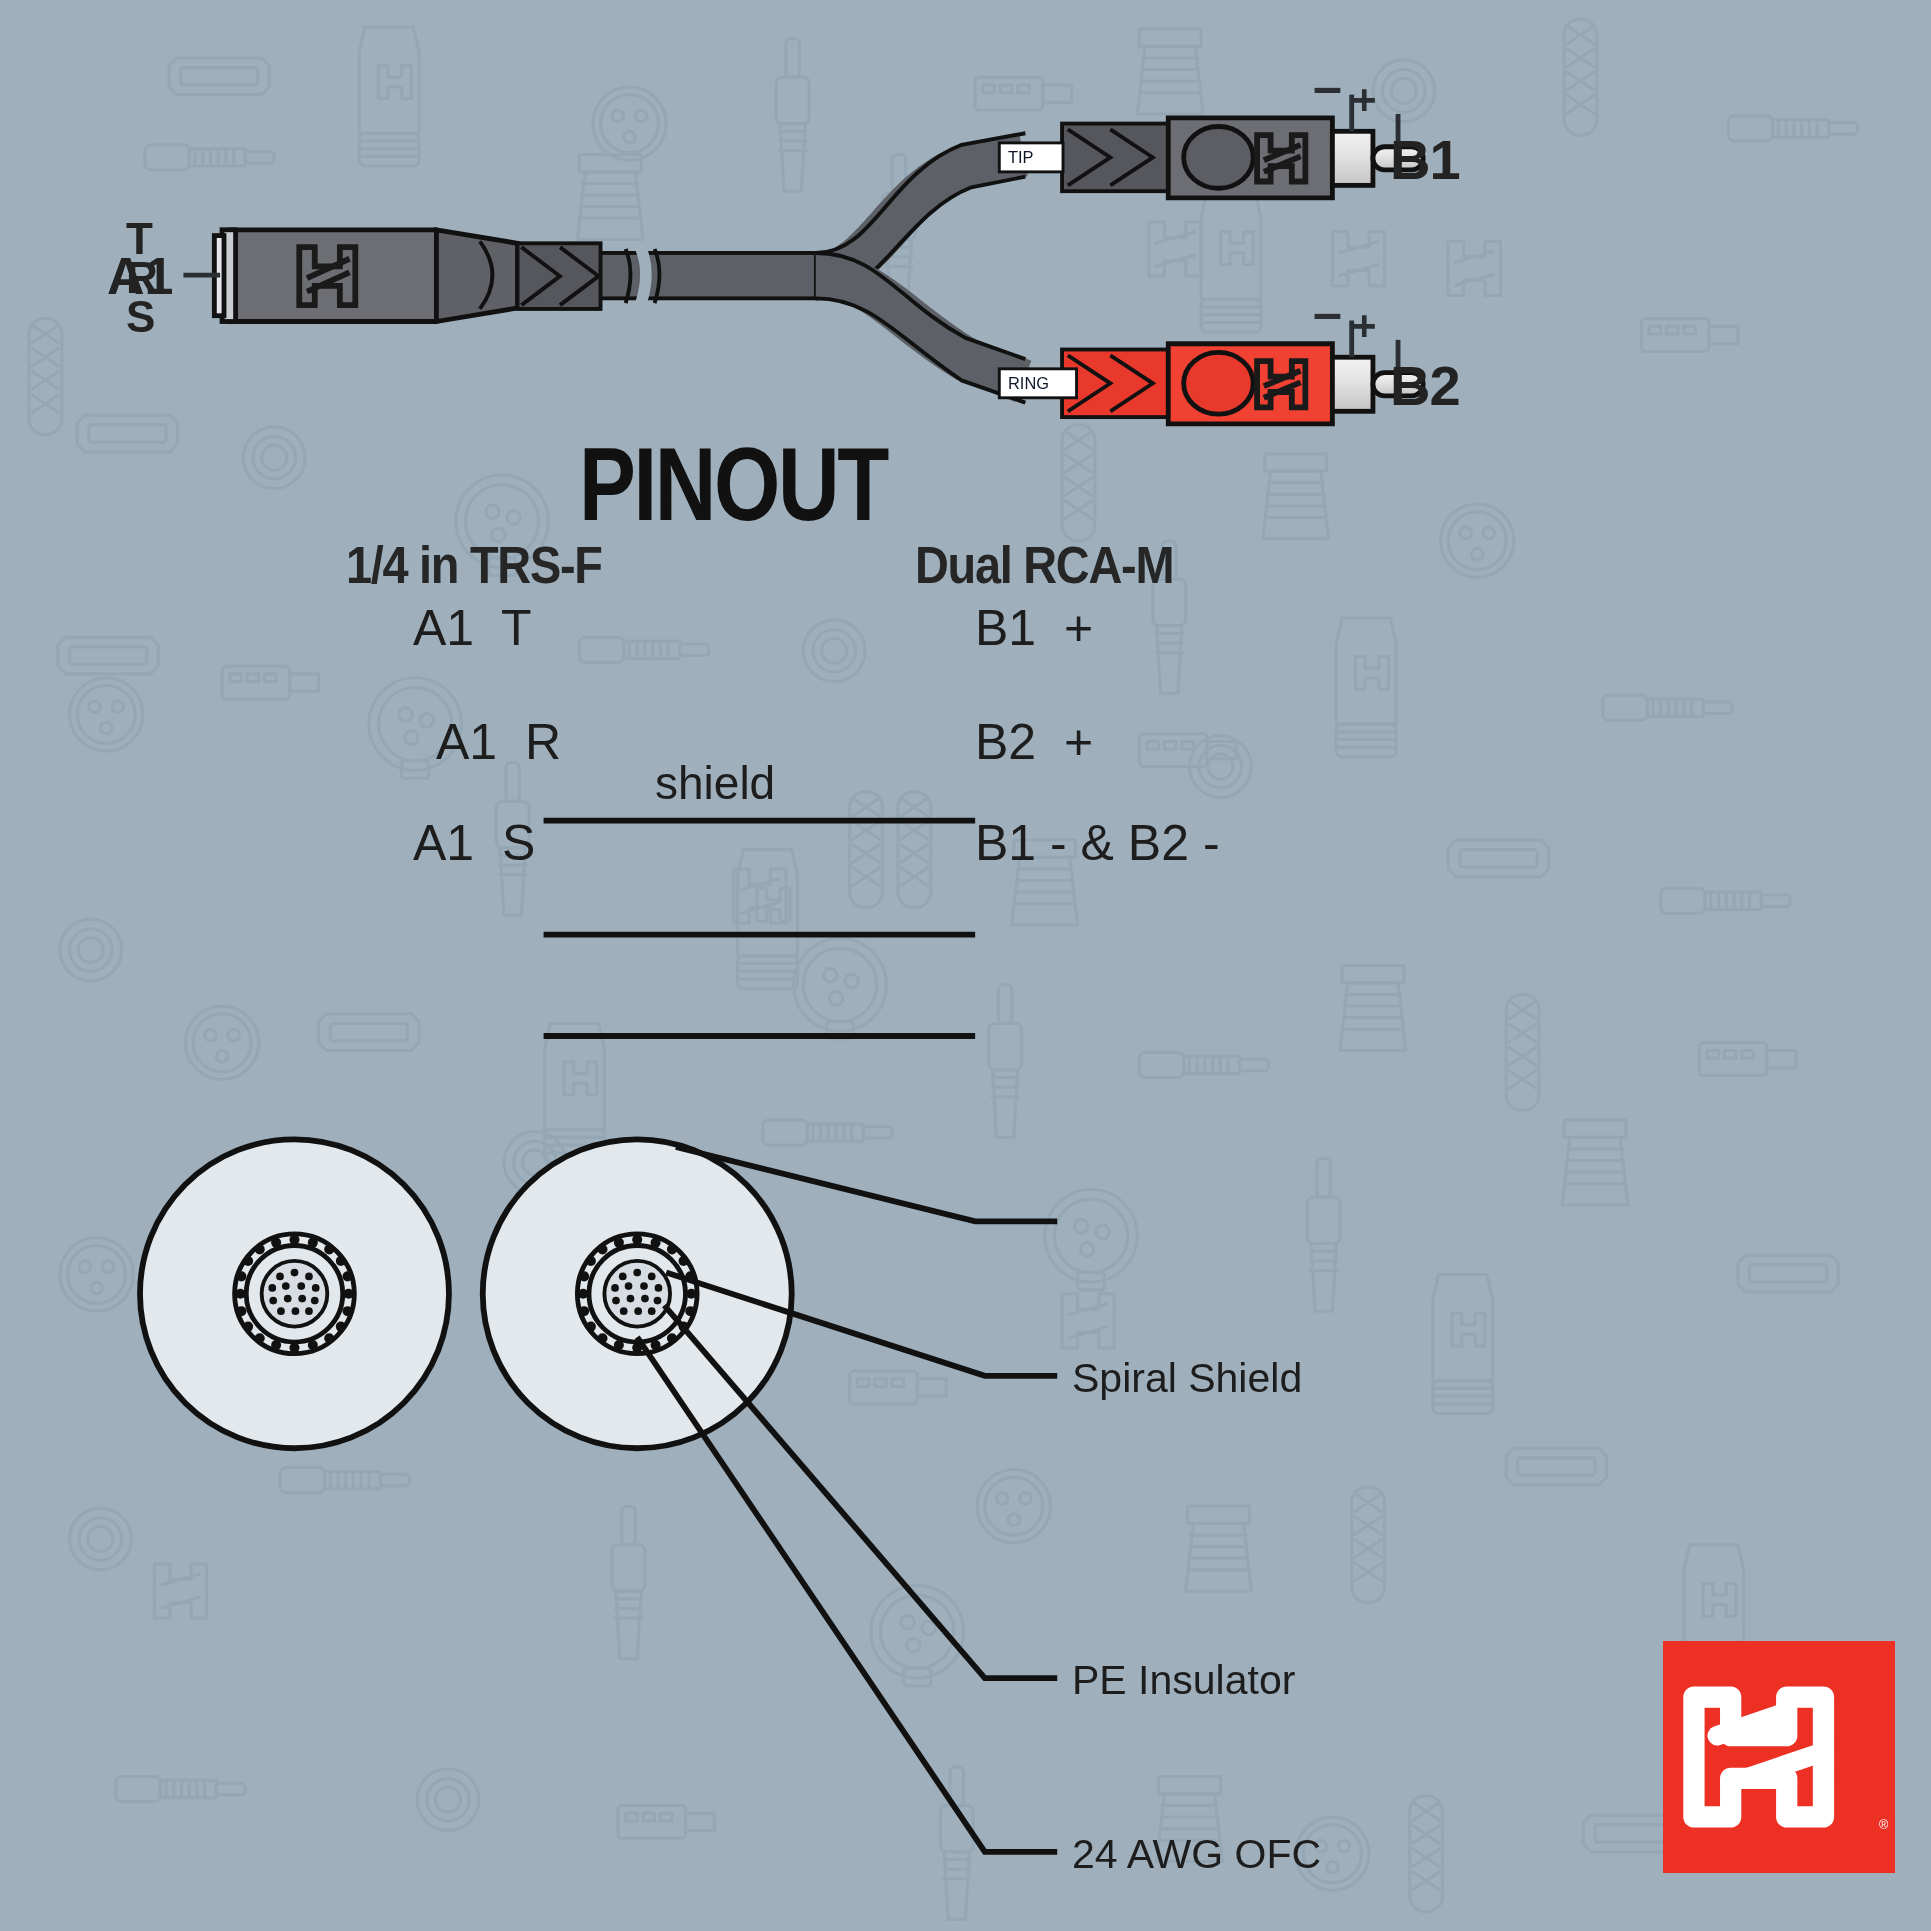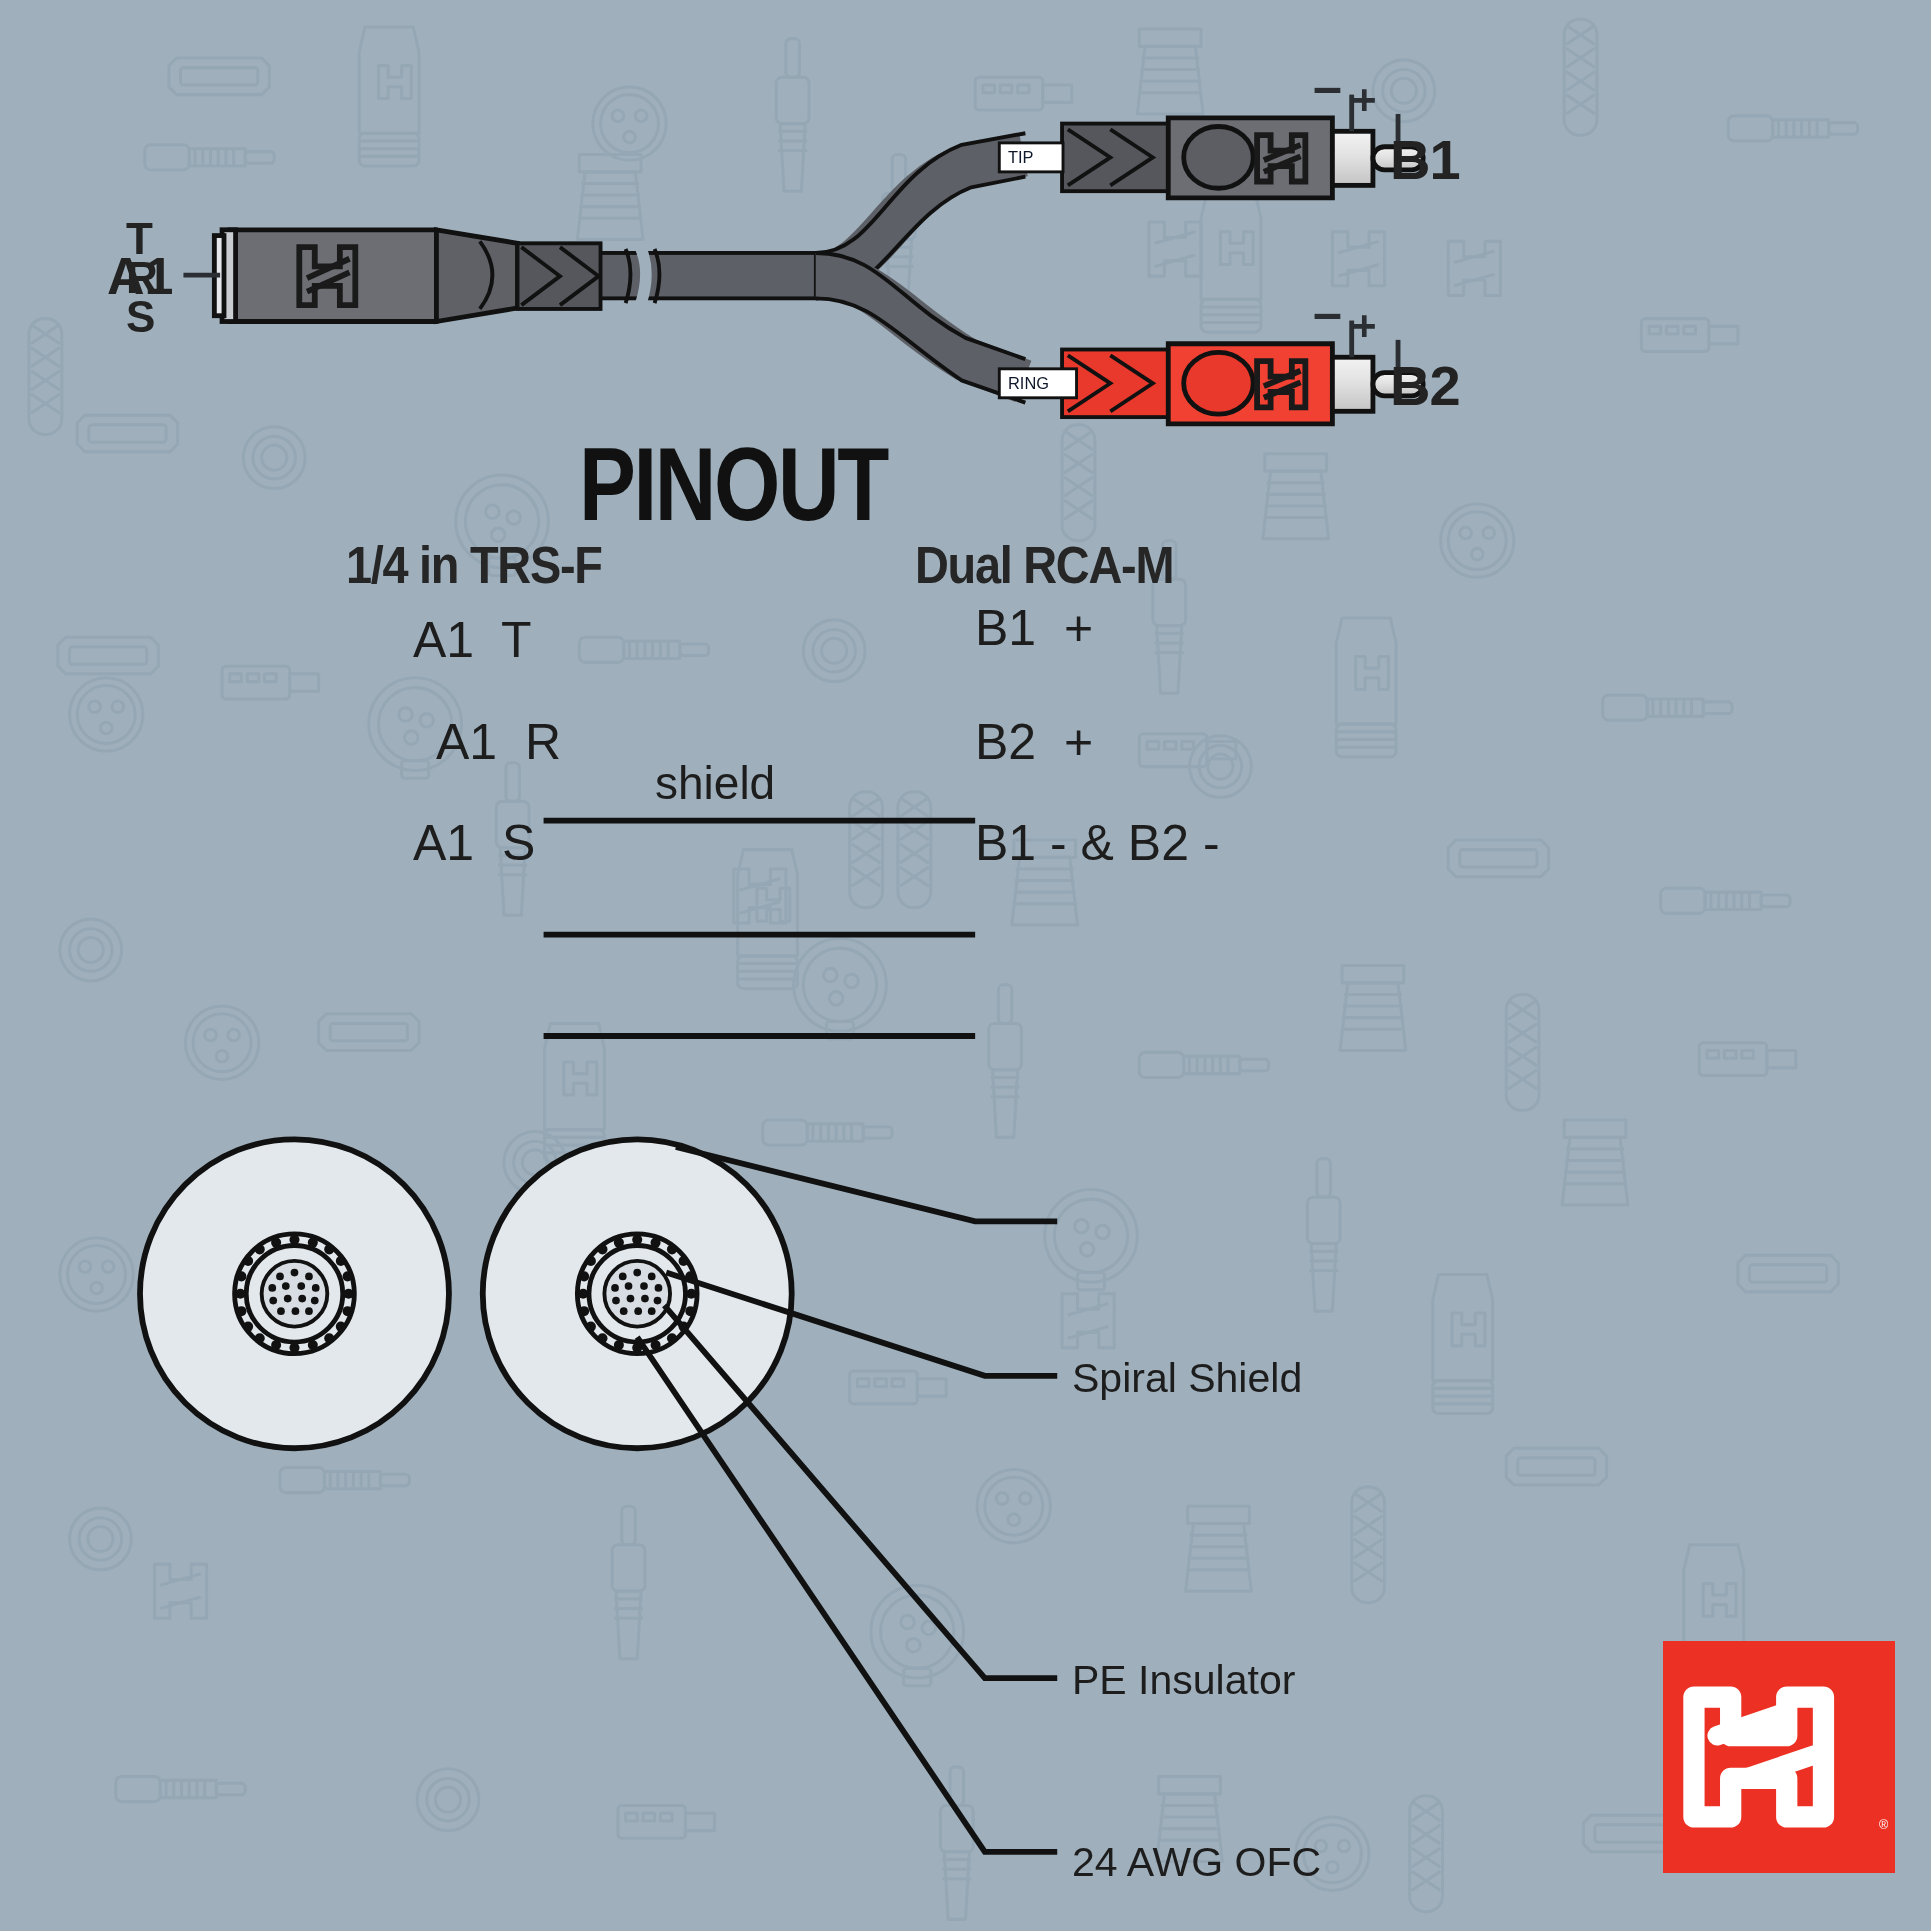--- a/index.html
+++ b/index.html
@@ -483,33 +483,33 @@
 
   <div class="abs plusminus" style="left:1313px;top:286px;font-size:52px;">–</div>
   <div class="abs plusminus" style="left:1352px;top:305px;font-size:42px;">+</div>
   <div class="abs endlbl" style="left:1390px;top:353px;">B2</div>
 
   <div class="abs title" style="left:579px;top:425px;">PINOUT</div>
 
   <div class="abs hdr" style="left:346px;top:536px;">1/4 in TRS-F</div>
   <div class="abs hdr" style="left:915px;top:536px;">Dual RCA-M</div>
 
-  <div class="abs rowtxt" style="left:413px;top:599px;margin-top:12px;">A1  T</div>
+  <div class="abs rowtxt" style="left:413px;top:599px;">A1  T</div>
   <div class="abs rowtxt" style="left:436px;top:713px;">A1  R</div>
   <div class="abs rowtxt" style="left:413px;top:814px;">A1  S</div>
 
   <div class="abs rowtxt" style="left:975px;top:599px;">B1  +</div>
   <div class="abs rowtxt" style="left:975px;top:713px;text-align:right;">B2  +</div>
   <div class="abs rowtxt" style="left:975px;top:814px;">B1 - &amp; B2 -</div>
 
   <div class="abs shieldword" style="left:655px;top:756px;">shield</div>
 
   <div class="abs calloutTxt" style="left:1072px;top:1355px;">Spiral Shield</div>
   <div class="abs calloutTxt" style="left:1072px;top:1657px;">PE Insulator</div>
-  <div class="abs calloutTxt" style="left:1072px;top:1831px;margin-top:8px;">24 AWG OFC</div>
+  <div class="abs calloutTxt" style="left:1072px;top:1831px;">24 AWG OFC</div>
 
   <div class="logo">
     <svg viewBox="0 0 240 240" width="232" height="232">
       <g fill="none" stroke="#ffffff" stroke-width="22" stroke-linejoin="round" stroke-linecap="round">
         <path d="M32 58 h38 v40 h58 v-40 h38 v124 h-38 v-40 h-58 v40 h-38 z"></path>
       </g>
       <g stroke="#ffffff" stroke-width="20" stroke-linecap="round">
         <line x1="56" y1="98" x2="126" y2="74"></line>
         <line x1="86" y1="142" x2="156" y2="118"></line>
       </g>

